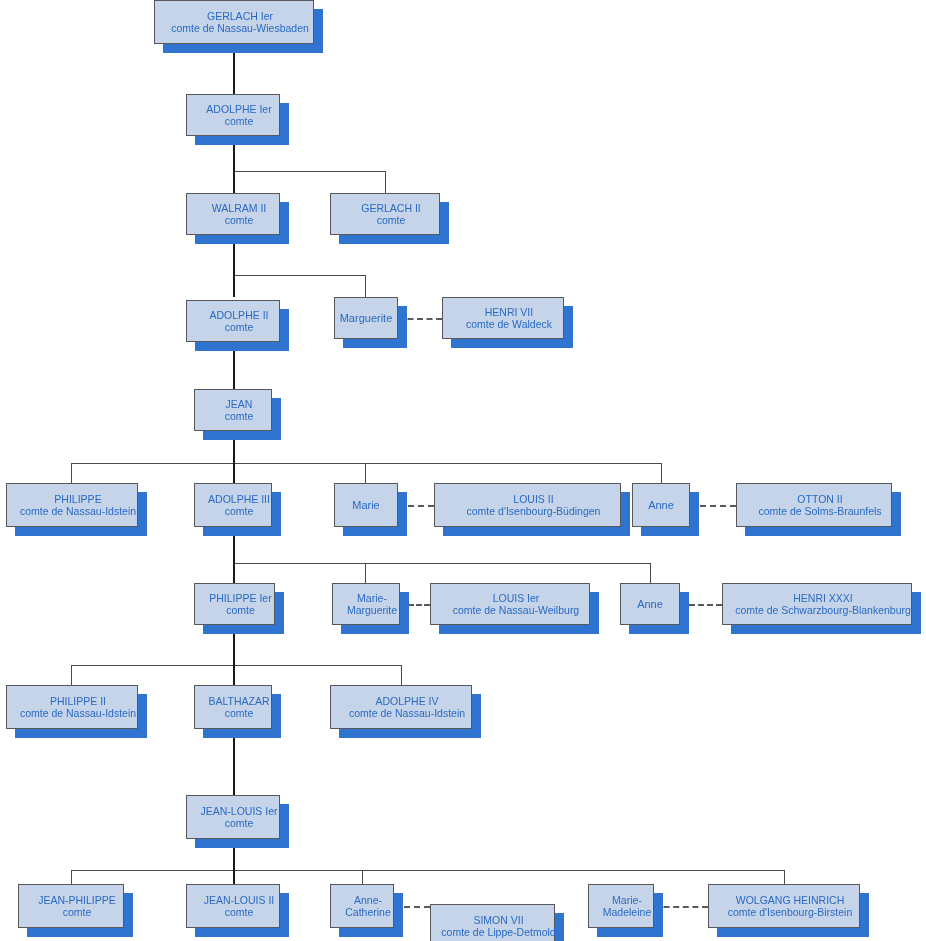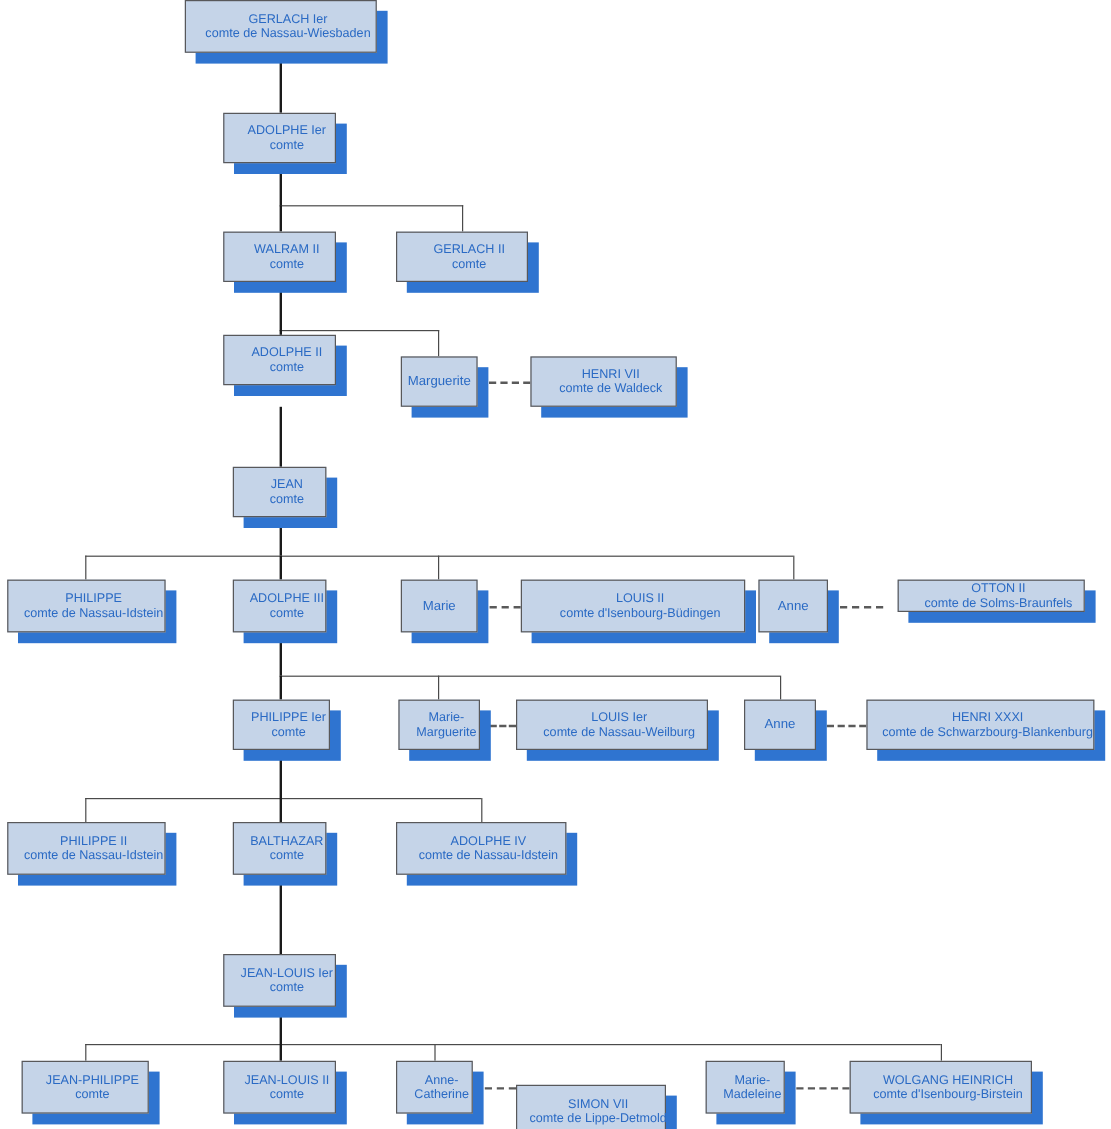--- a/index.html
+++ b/index.html
@@ -112,21 +112,21 @@
           <span class="ln">comte</span>
         </div>
       </div>
       <div class="node n2" style="left: 330px; top: 193px; width: 110px; height: 42px;">
         <div class="shadow"></div>
         <div class="box">
           <span class="ln">GERLACH II</span>
           <span class="ln">comte</span>
         </div>
       </div>
-      <div class="node n2" style="left: 186px; top: 279px; width: 94px; height: 42px;">
+      <div class="node n2" style="left: 186px; top: 300px; width: 94px; height: 42px;">
         <div class="shadow"></div>
         <div class="box">
           <span class="ln">ADOLPHE II</span>
           <span class="ln">comte</span>
         </div>
       </div>
       <div class="node n1" style="left: 334px; top: 297px; width: 64px; height: 42px;">
         <div class="shadow"></div>
         <div class="box">
           <span class="ln">Marguerite</span>
@@ -172,21 +172,21 @@
           <span class="ln">LOUIS II</span>
           <span class="ln">comte d'Isenbourg-Büdingen</span>
         </div>
       </div>
       <div class="node n1" style="left: 632px; top: 483px; width: 58px; height: 44px;">
         <div class="shadow"></div>
         <div class="box">
           <span class="ln">Anne</span>
         </div>
       </div>
-      <div class="node n2" style="left: 736px; top: 483px; width: 156px; height: 27px; margin-left: 12px;">
+      <div class="node n2" style="left: 736px; top: 483px; width: 156px; height: 44px;">
         <div class="shadow"></div>
         <div class="box">
           <span class="ln">OTTON II</span>
           <span class="ln">comte de Solms-Braunfels</span>
         </div>
       </div>
       <div class="node n2" style="left: 194px; top: 583px; width: 81px; height: 42px;">
         <div class="shadow"></div>
         <div class="box">
           <span class="ln">PHILIPPE Ier</span>

